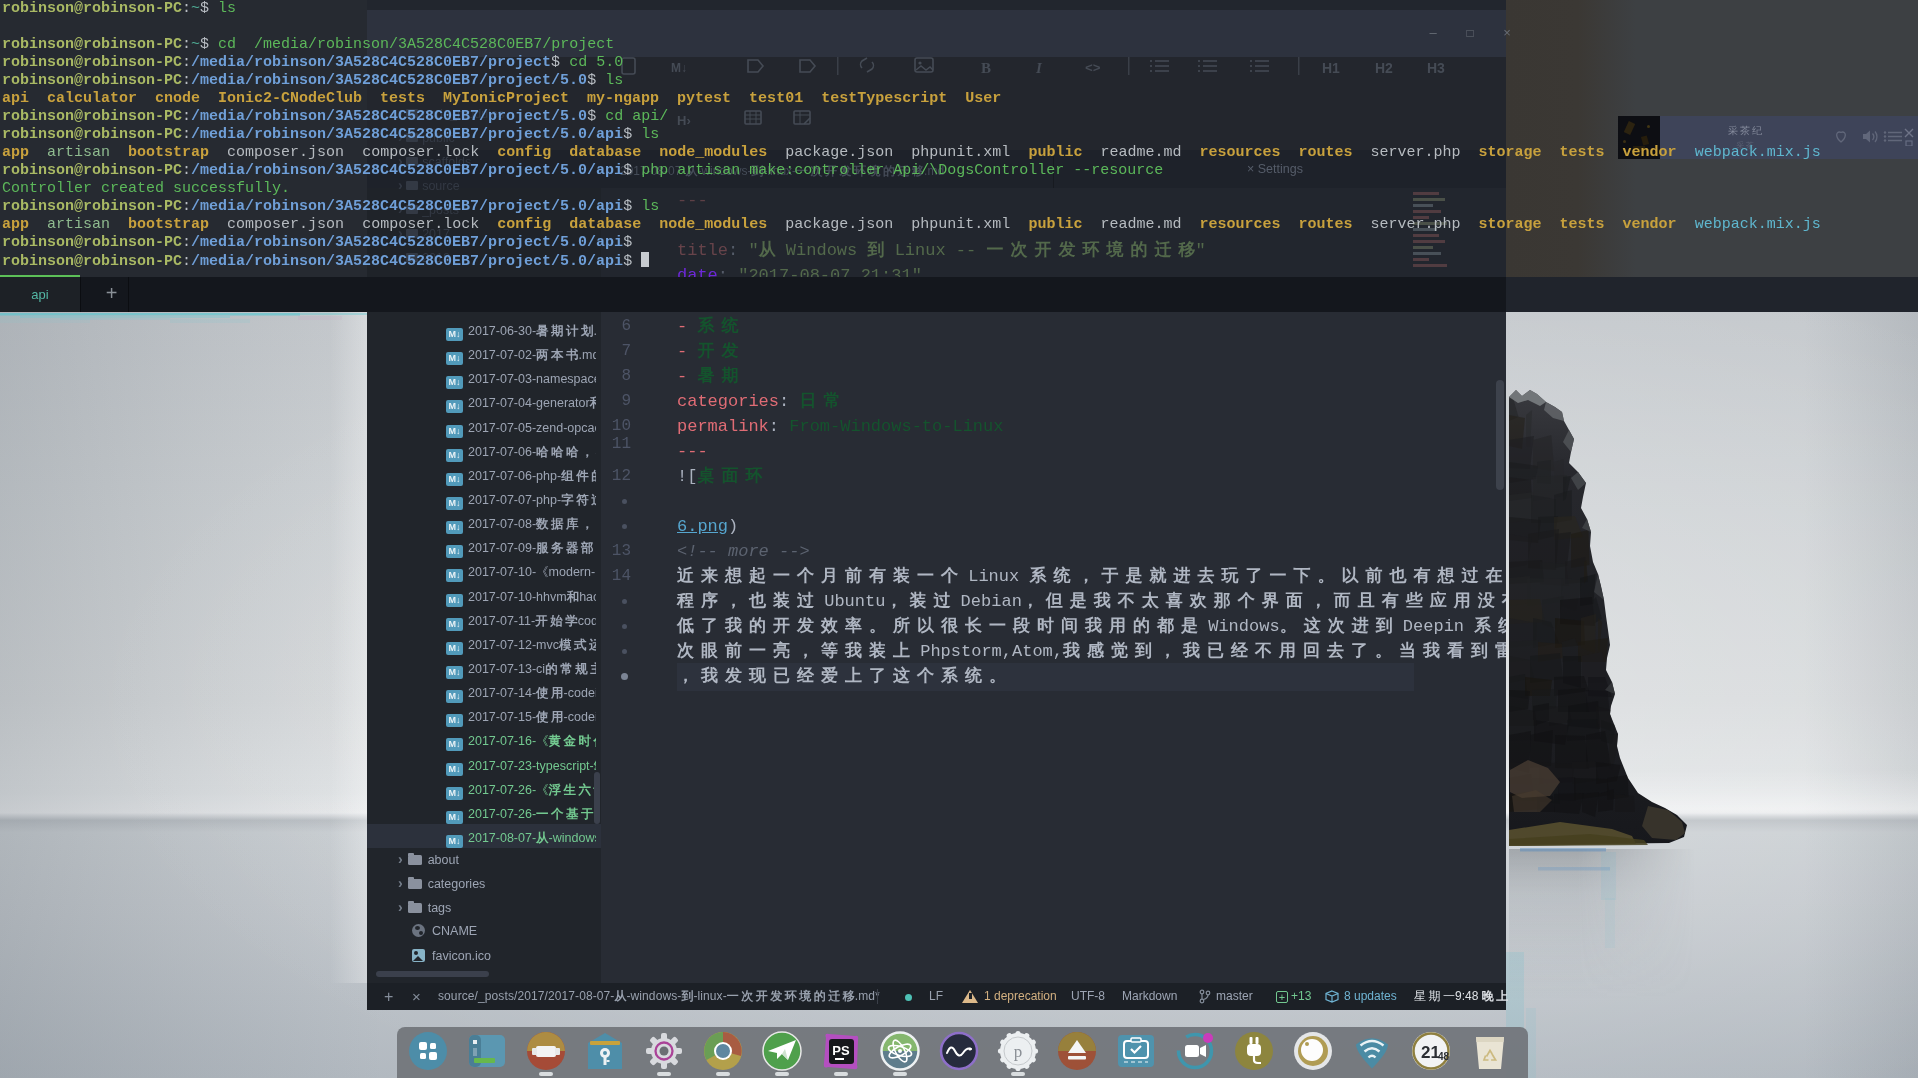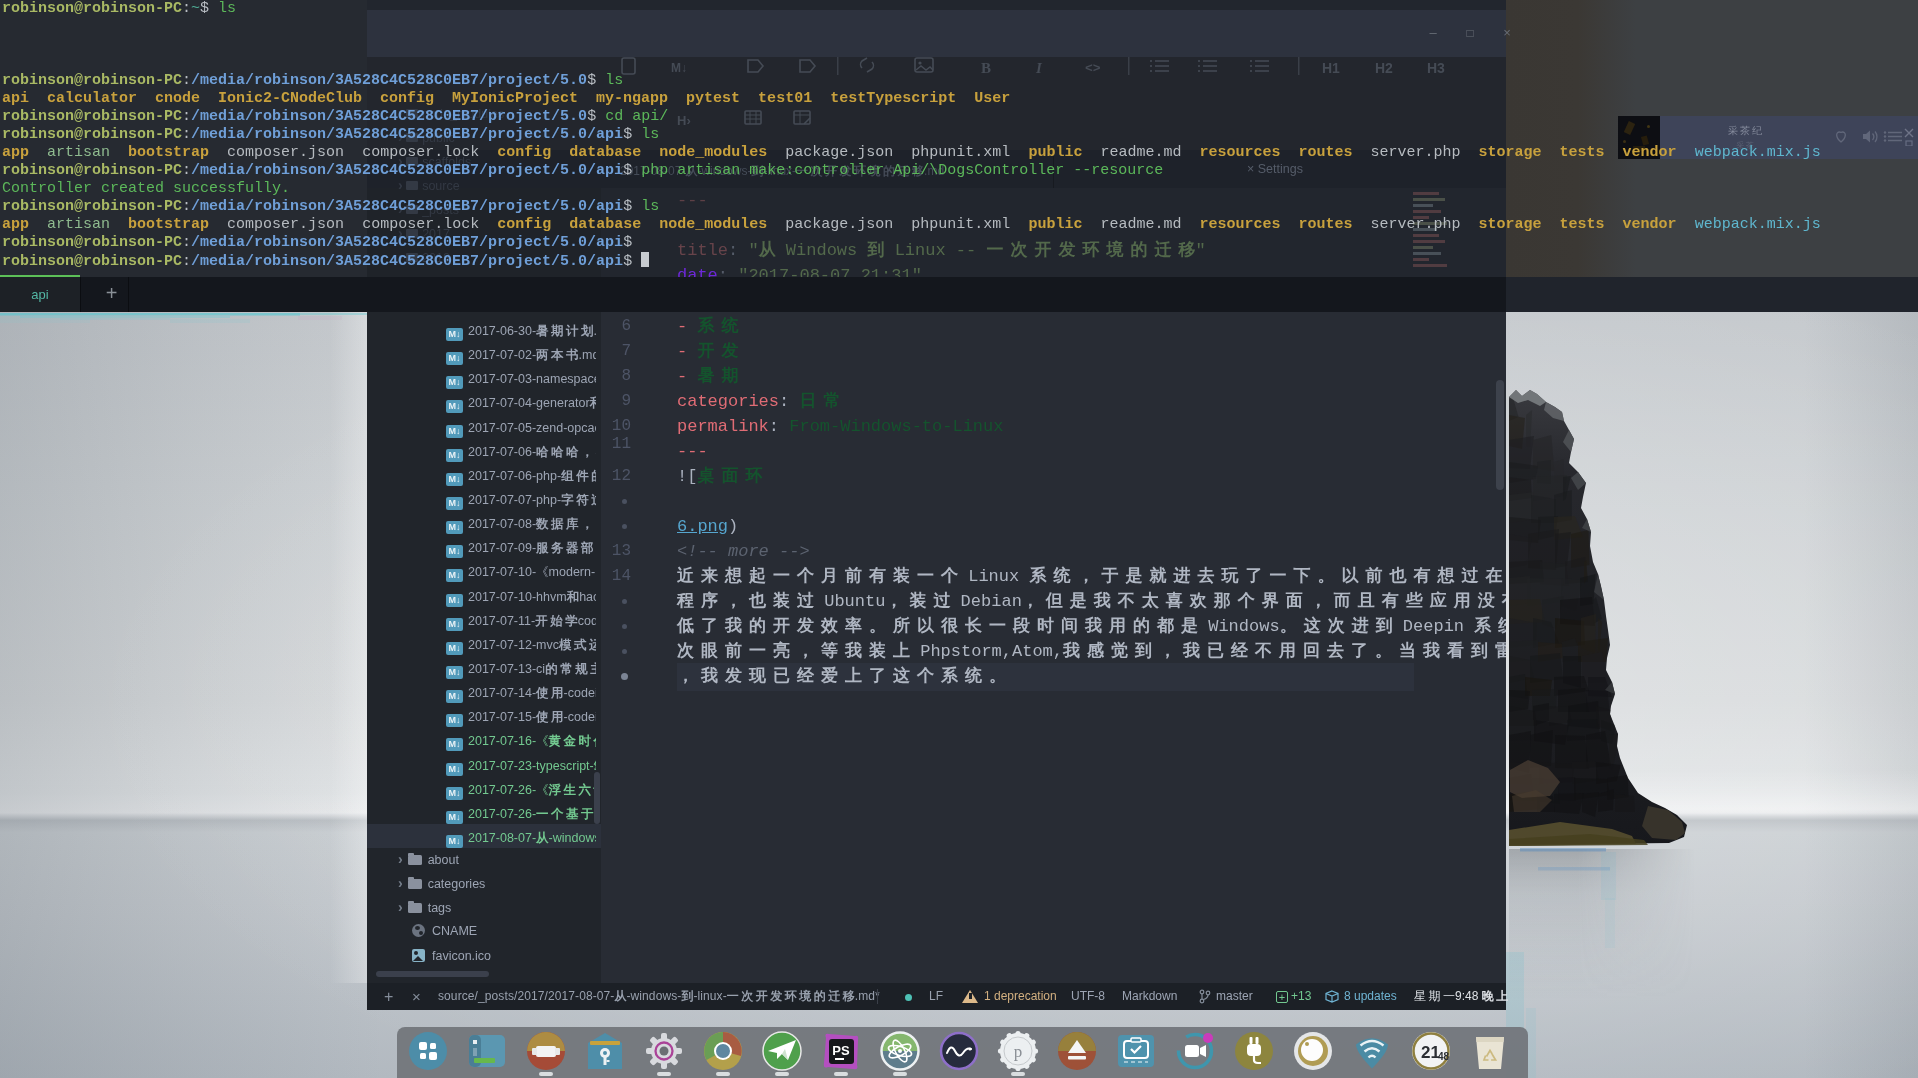--- a/index.html
+++ b/index.html
@@ -356,22 +356,24 @@
 <path d="M30,6 L33,6 L37,2.5 L37,14.5 L33,11 L30,11 Z" fill="#61677a"></path>
         <path d="M39.5,5.5 a5,5 0 0 1 0,6.5 M42,3.5 a8,8 0 0 1 0,10.5" fill="none" stroke="#61677a" stroke-width="1.3"></path>
 <path d="M55,4.5 h14 M55,8.5 h14 M55,12.5 h14" stroke="#61677a" stroke-width="1.5"></path>
         <circle cx="52" cy="4.5" r="1.2" fill="#61677a"></circle>
         <circle cx="52" cy="8.5" r="1.2" fill="#61677a"></circle>
         <circle cx="52" cy="12.5" r="1.2" fill="#61677a"></circle>
 <path d="M72,1 l8,8 M80,1 l-8,8" stroke="#6f7488" stroke-width="1.4"></path>
 <rect x="73" y="13" width="6" height="5" fill="none" stroke="#666c82" stroke-width="1.2"></rect>
 </svg>
       <div class="tl" style="top:0px"><span class="u">robinson@robinson-PC</span>:<span class="ti">~</span>$ <span class="cm">ls</span></div>
+      <div class="tl" style="top:36px"><span class="u">robinson@robinson-PC</span>:<span class="ti">~</span>$ <span class="cm">cd  /media/robinson/3A528C4C528C0EB7/project</span></div>
+      <div class="tl" style="top:54px"><span class="u">robinson@robinson-PC</span>:<span class="pa">/media/robinson/3A528C4C528C0EB7/project</span>$ <span class="cm">cd 5.0</span></div>
       <div class="tl" style="top:72px"><span class="u">robinson@robinson-PC</span>:<span class="pa">/media/robinson/3A528C4C528C0EB7/project/5.0</span>$ <span class="cm">ls</span></div>
-      <div class="tl" style="top:90px"><span class="dir">api  calculator  cnode  Ionic2-CNodeClub  config  MyIonicProject  my-ngapp  pytest  test01  testTypescript  User</span></div>
+      <div class="tl" style="top:90px"><span class="dir">api  calculator  cnode  Ionic2-CNodeClub  tests  MyIonicProject  my-ngapp  pytest  test01  testTypescript  User</span></div>
       <div class="tl" style="top:108px"><span class="u">robinson@robinson-PC</span>:<span class="pa">/media/robinson/3A528C4C528C0EB7/project/5.0</span>$ <span class="cm">cd api/</span></div>
       <div class="tl" style="top:126px"><span class="u">robinson@robinson-PC</span>:<span class="pa">/media/robinson/3A528C4C528C0EB7/project/5.0/api</span>$ <span class="cm">ls</span></div>
       <div class="tl" style="top:144px"><span class="dir">app</span>  <span class="ex">artisan</span>  <span class="dir">bootstrap</span>  <span class="fi">composer.json</span>  <span class="fi">composer.lock</span>  <span class="dir">config</span>  <span class="dir">database</span>  <span class="dir">node_modules</span>  <span class="fi">package.json</span>  <span class="fi">phpunit.xml</span>  <span class="dir">public</span>  <span class="fi">readme.md</span>  <span class="dir">resources</span>  <span class="dir">routes</span>  <span class="fi">server.php</span>  <span class="dir">storage</span>  <span class="dir">tests</span>  <span class="dir">vendor</span>  <span class="cy">webpack.mix.js</span></div>
       <div class="tl" style="top:162px"><span class="u">robinson@robinson-PC</span>:<span class="pa">/media/robinson/3A528C4C528C0EB7/project/5.0/api</span>$ <span class="cm">php artisan make:controller Api/\DogsController --resource</span></div>
       <div class="tl" style="top:180px"><span class="cm">Controller created successfully.</span></div>
       <div class="tl" style="top:198px"><span class="u">robinson@robinson-PC</span>:<span class="pa">/media/robinson/3A528C4C528C0EB7/project/5.0/api</span>$ <span class="cm">ls</span></div>
       <div class="tl" style="top:216px"><span class="dir">app</span>  <span class="ex">artisan</span>  <span class="dir">bootstrap</span>  <span class="fi">composer.json</span>  <span class="fi">composer.lock</span>  <span class="dir">config</span>  <span class="dir">database</span>  <span class="dir">node_modules</span>  <span class="fi">package.json</span>  <span class="fi">phpunit.xml</span>  <span class="dir">public</span>  <span class="fi">readme.md</span>  <span class="dir">resources</span>  <span class="dir">routes</span>  <span class="fi">server.php</span>  <span class="dir">storage</span>  <span class="dir">tests</span>  <span class="dir">vendor</span>  <span class="cy">webpack.mix.js</span></div>
       <div class="tl" style="top:234px"><span class="u">robinson@robinson-PC</span>:<span class="pa">/media/robinson/3A528C4C528C0EB7/project/5.0/api</span>$ </div>
       <div class="tl" style="top:252px"><span class="u">robinson@robinson-PC</span>:<span class="pa">/media/robinson/3A528C4C528C0EB7/project/5.0/api</span>$ <span style="display:inline-block;width:8px;height:15px;background:#c7cbd0;vertical-align:-2px"></span></div>
       <div class="abs" style="left:0;top:277px;width:1918px;height:35px;background:#14171d;z-index:6"></div>

